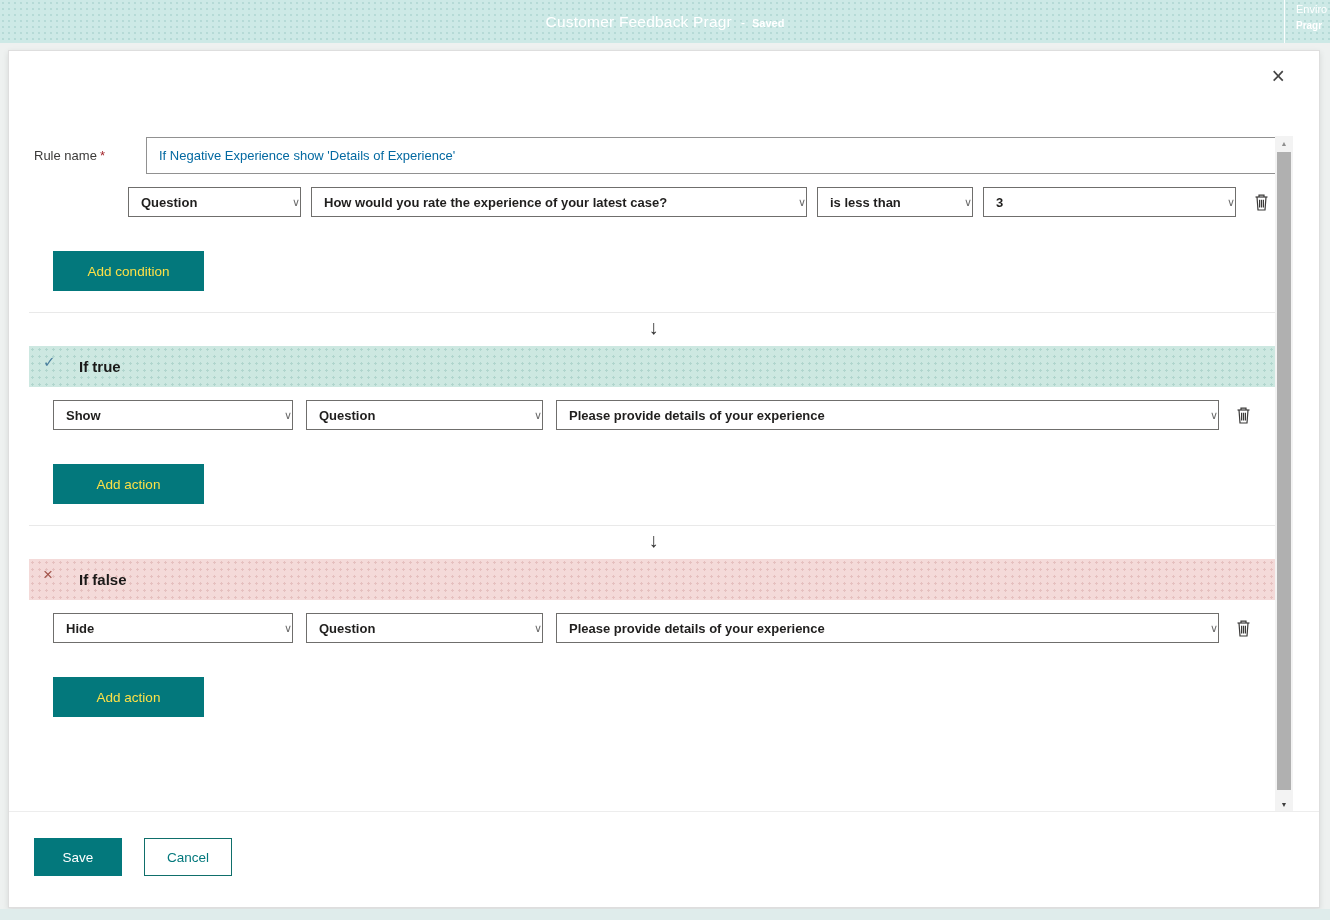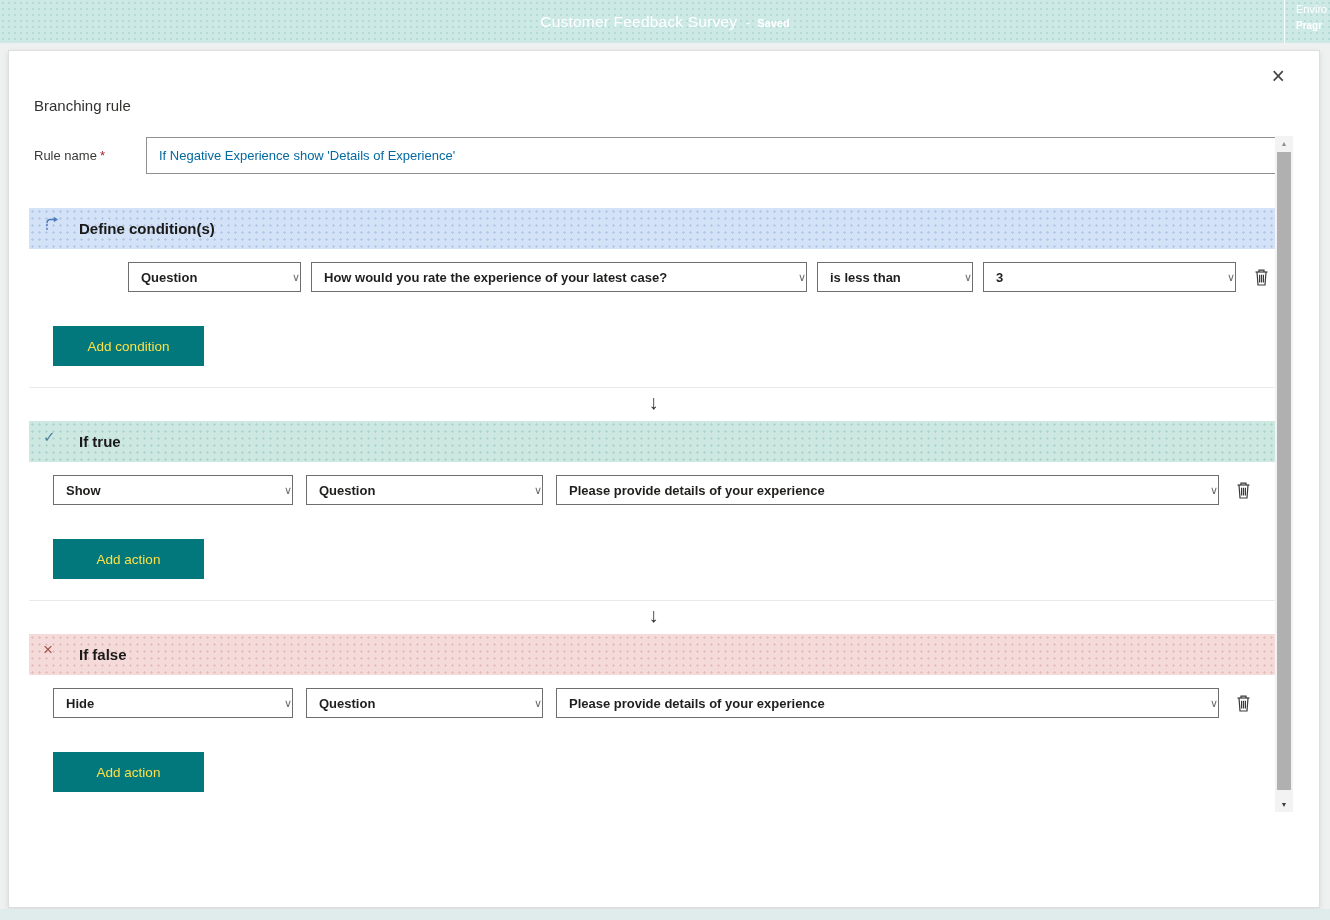--- a/index.html
+++ b/index.html
@@ -136,56 +136,45 @@
 
   .bottom-strip { position:absolute; left:0; bottom:0; width:1330px; height:11px; background:#dfeceb; }
 </style>
 </head>
 <body>
 
 <div class="stage">
 
   <header class="topbar">
     <div class="tb-title">
-      <span class="tb-main">Customer Feedback Survey</span>
+      <span class="tb-main">Customer Feedback Pragr</span>
       <span class="tb-sep">-</span>
       <span class="tb-saved">Saved</span>
     </div>
     <div class="tb-divider"></div>
     <div class="tb-right">
       <div class="tb-env1">Enviro</div>
       <div class="tb-env2">Pragr</div>
     </div>
   </header>
 
   <div class="modal">
 
     <span class="close-btn">×</span>
 
-    <h1 class="dlg-title">Branching rule</h1>
 
     <div class="scroll-content">
 
       <div class="rule-row">
         <div class="rule-label">
           <span>Rule name</span><span class="req">*</span>
         </div>
         <input class="rule-input" type="text" value="If Negative Experience show 'Details of Experience'" style="">
       </div>
 
-      <div class="band band-blue">
-        <span class="band-icon">
-          <svg width="18" height="15" viewBox="0 0 18 15">
-            <path d="M4 14 L4 7" stroke="#4a7bbd" stroke-width="1.4" stroke-dasharray="2.2,1.8" fill="none"></path>
-            <path d="M4 7 Q4 3.5 7.5 3.5 L11.5 3.5" stroke="#4a7bbd" stroke-width="1.4" fill="none"></path>
-            <path d="M10.8 0.8 L15 3.5 L10.8 6.2 Z" fill="#4a7bbd"></path>
-          </svg>
-        </span>
-        <span class="band-label">Define condition(s)</span>
-      </div>
 
       <div class="field-row cond-row">
         <div class="dd" style="width:173px">
           <span class="dd-val">Question</span>
           <span class="dd-chev">∨</span>
         </div>
         <div class="dd" style="width:496px">
           <span class="dd-val">How would you rate the experience of your latest case?</span>
           <span class="dd-chev">∨</span>
         </div>
@@ -278,17 +267,21 @@
       <button class="add-btn">Add action</button>
 
     </div>
 
     <div class="scrollbar">
       <span class="sb-up">▲</span>
       <div class="sb-thumb"></div>
       <span class="sb-down">▼</span>
     </div>
 
+    <div class="footer">
+      <button class="save-btn">Save</button>
+      <button class="cancel-btn">Cancel</button>
+    </div>
 
   </div>
 
   <div class="bottom-strip"></div>
 </div>
 
 </body></html>

